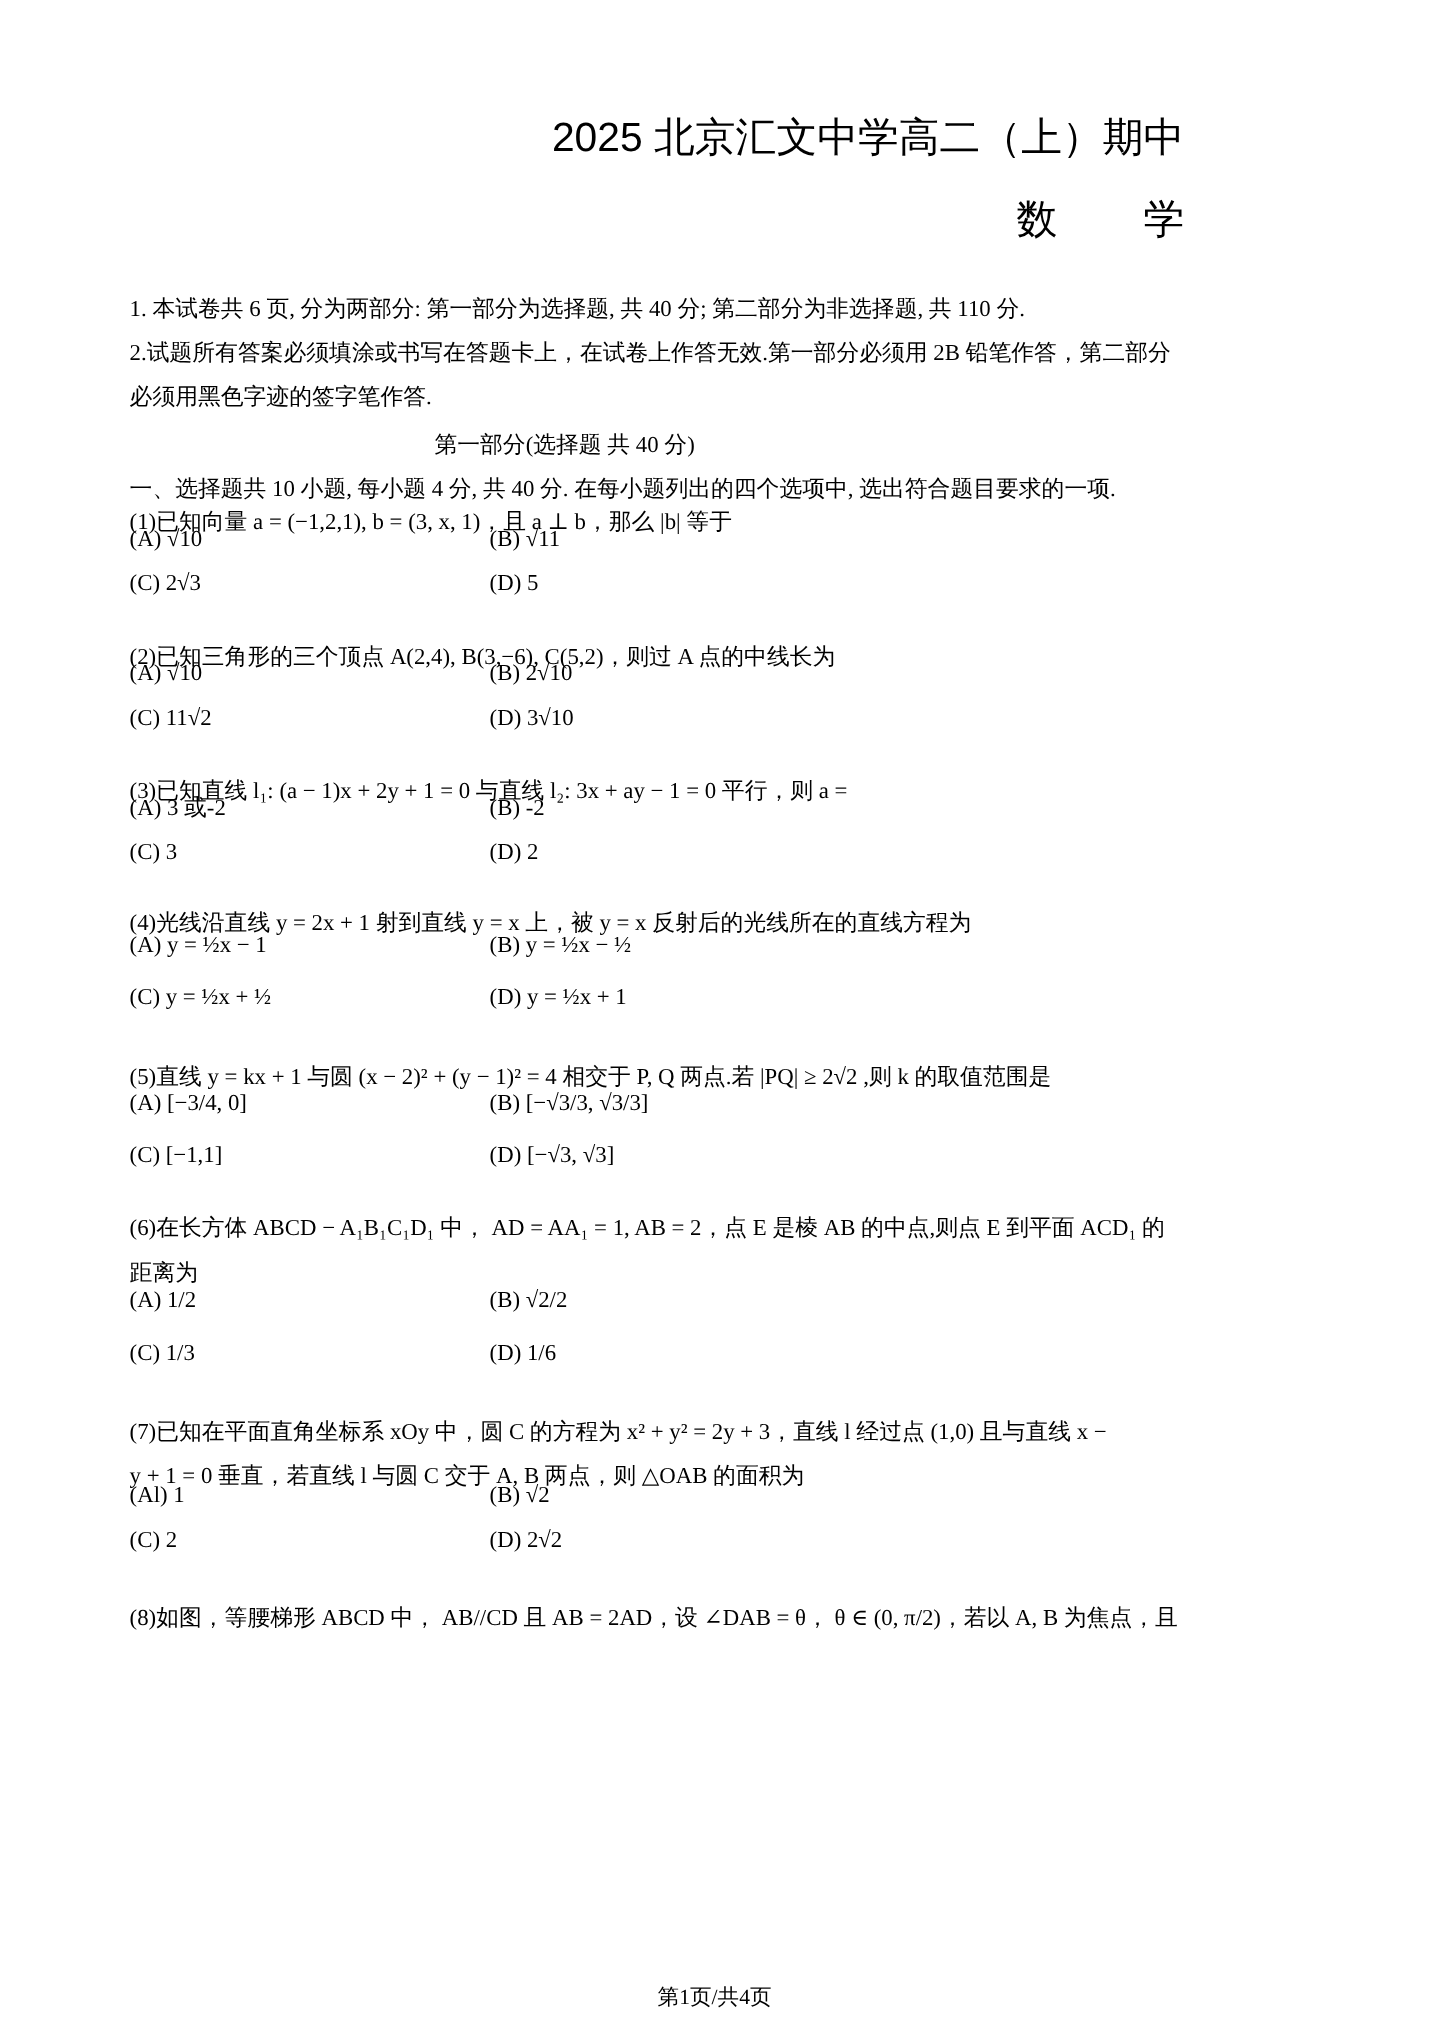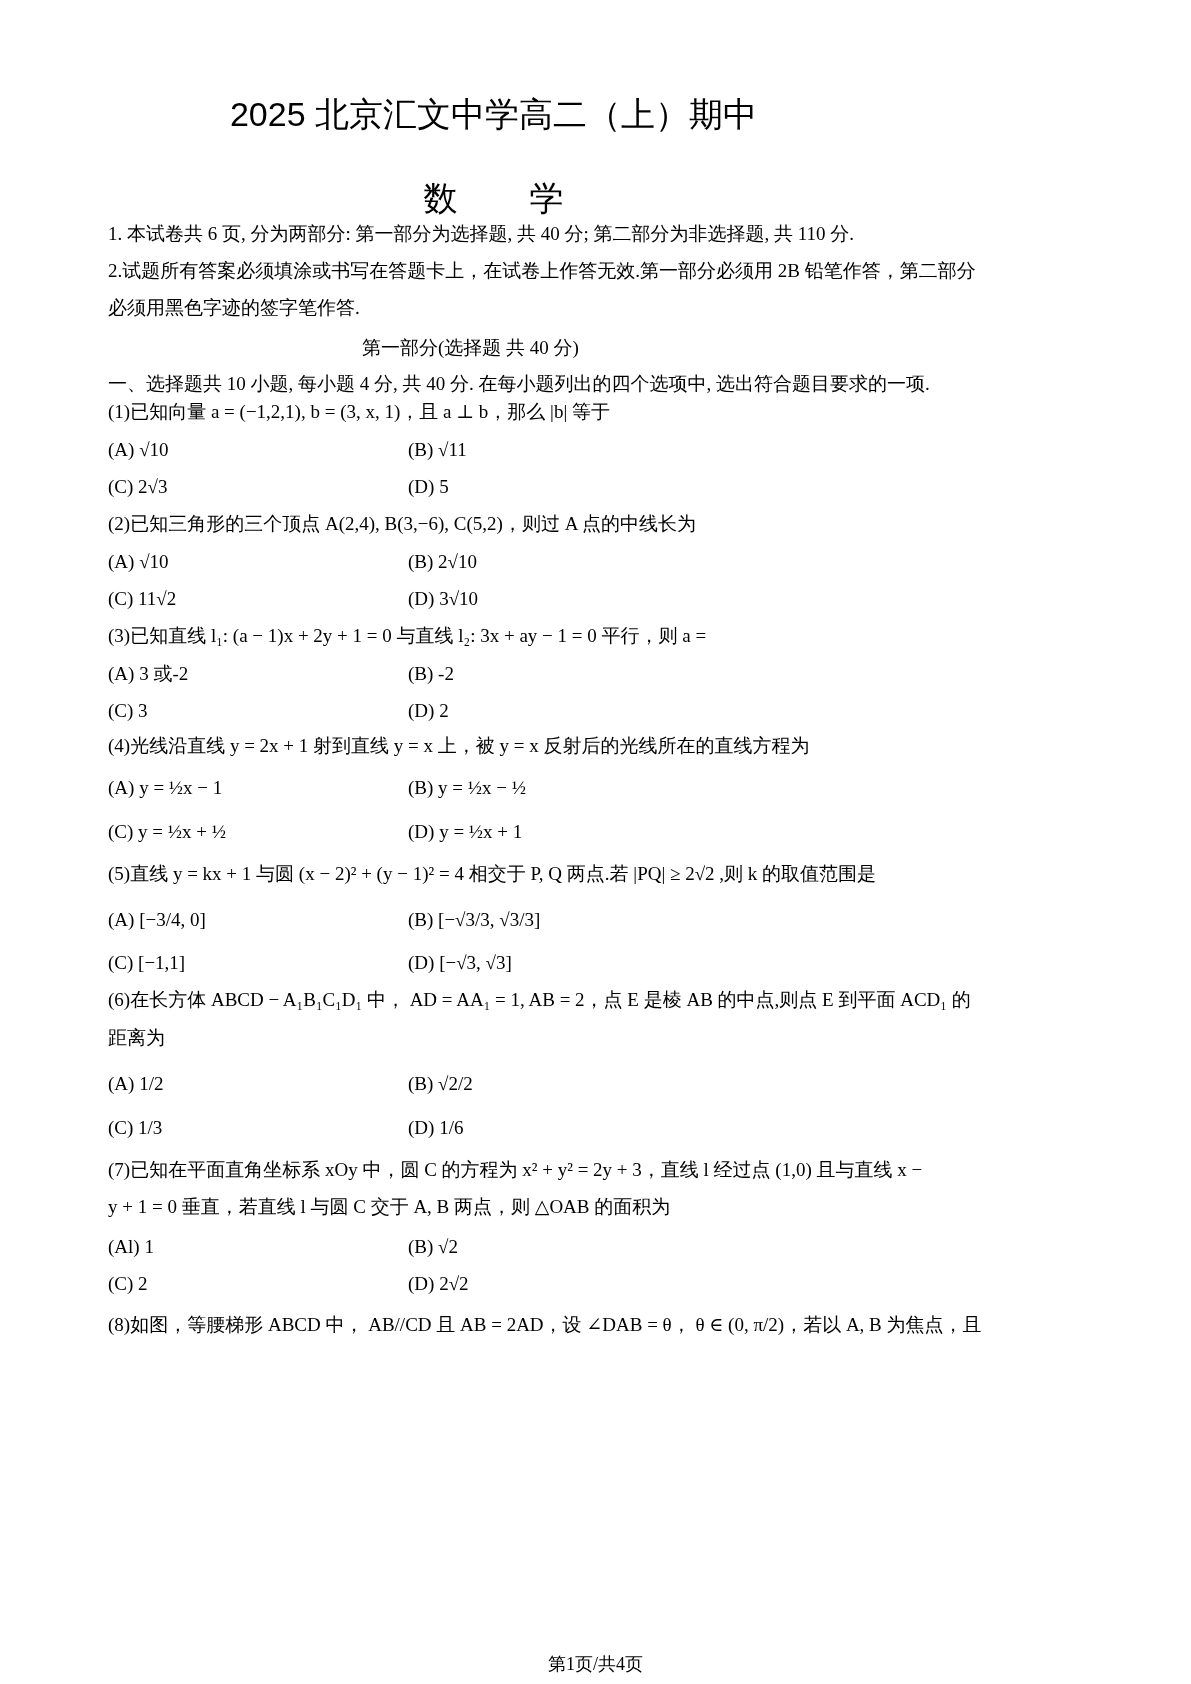--- a/index.html
+++ b/index.html
@@ -1,25 +1,25 @@
 <!DOCTYPE html>
 <html><head>
 <meta charset="utf-8">
 <style>
   html, body { margin: 0; padding: 0; background: #ffffff; }
   body { width: 1191px; height: 1684px; position: relative; overflow: hidden;
          font-family: "Liberation Serif", "DejaVu Serif", serif; color: #000; }
   .page { position: absolute; left: 0; top: 0; width: 1191px; height: 1684px; }
-  .title { position: absolute; left: 0; width: 987px; text-align: center;
+  .title { position: absolute; left: 0; width: 987px; text-align: right;
            font-family: "Liberation Sans", "DejaVu Sans", sans-serif; font-size: 34px; }
   .title1 { top: 92px; }
-  .title2 { top: 176px; letter-spacing: 0; }
+  .title2 { top: 160px; letter-spacing: 0; }
   .title2 span { display: inline-block; }
   .title2 .gap { width: 72px; }
-  .line { position: absolute; left: 108px; font-size: 19px; white-space: nowrap; line-height: 24px; }
+  .line { position: absolute; left: 108px; font-size: 19px; white-space: nowrap; line-height: 24px; margin-top: 24px; }
   .center { left: 0; width: 941px; text-align: center; }
   .opt { position: absolute; font-size: 19px; white-space: nowrap; line-height: 24px; }
   .colA { left: 108px; }
   .colB { left: 360px; margin-left: 48px; }
   .footer { position: absolute; top: 1652px; left: 0; width: 1191px; text-align: center; font-size: 18px; }
 </style>
 </head>
 <body>
 
 <div class="page">

